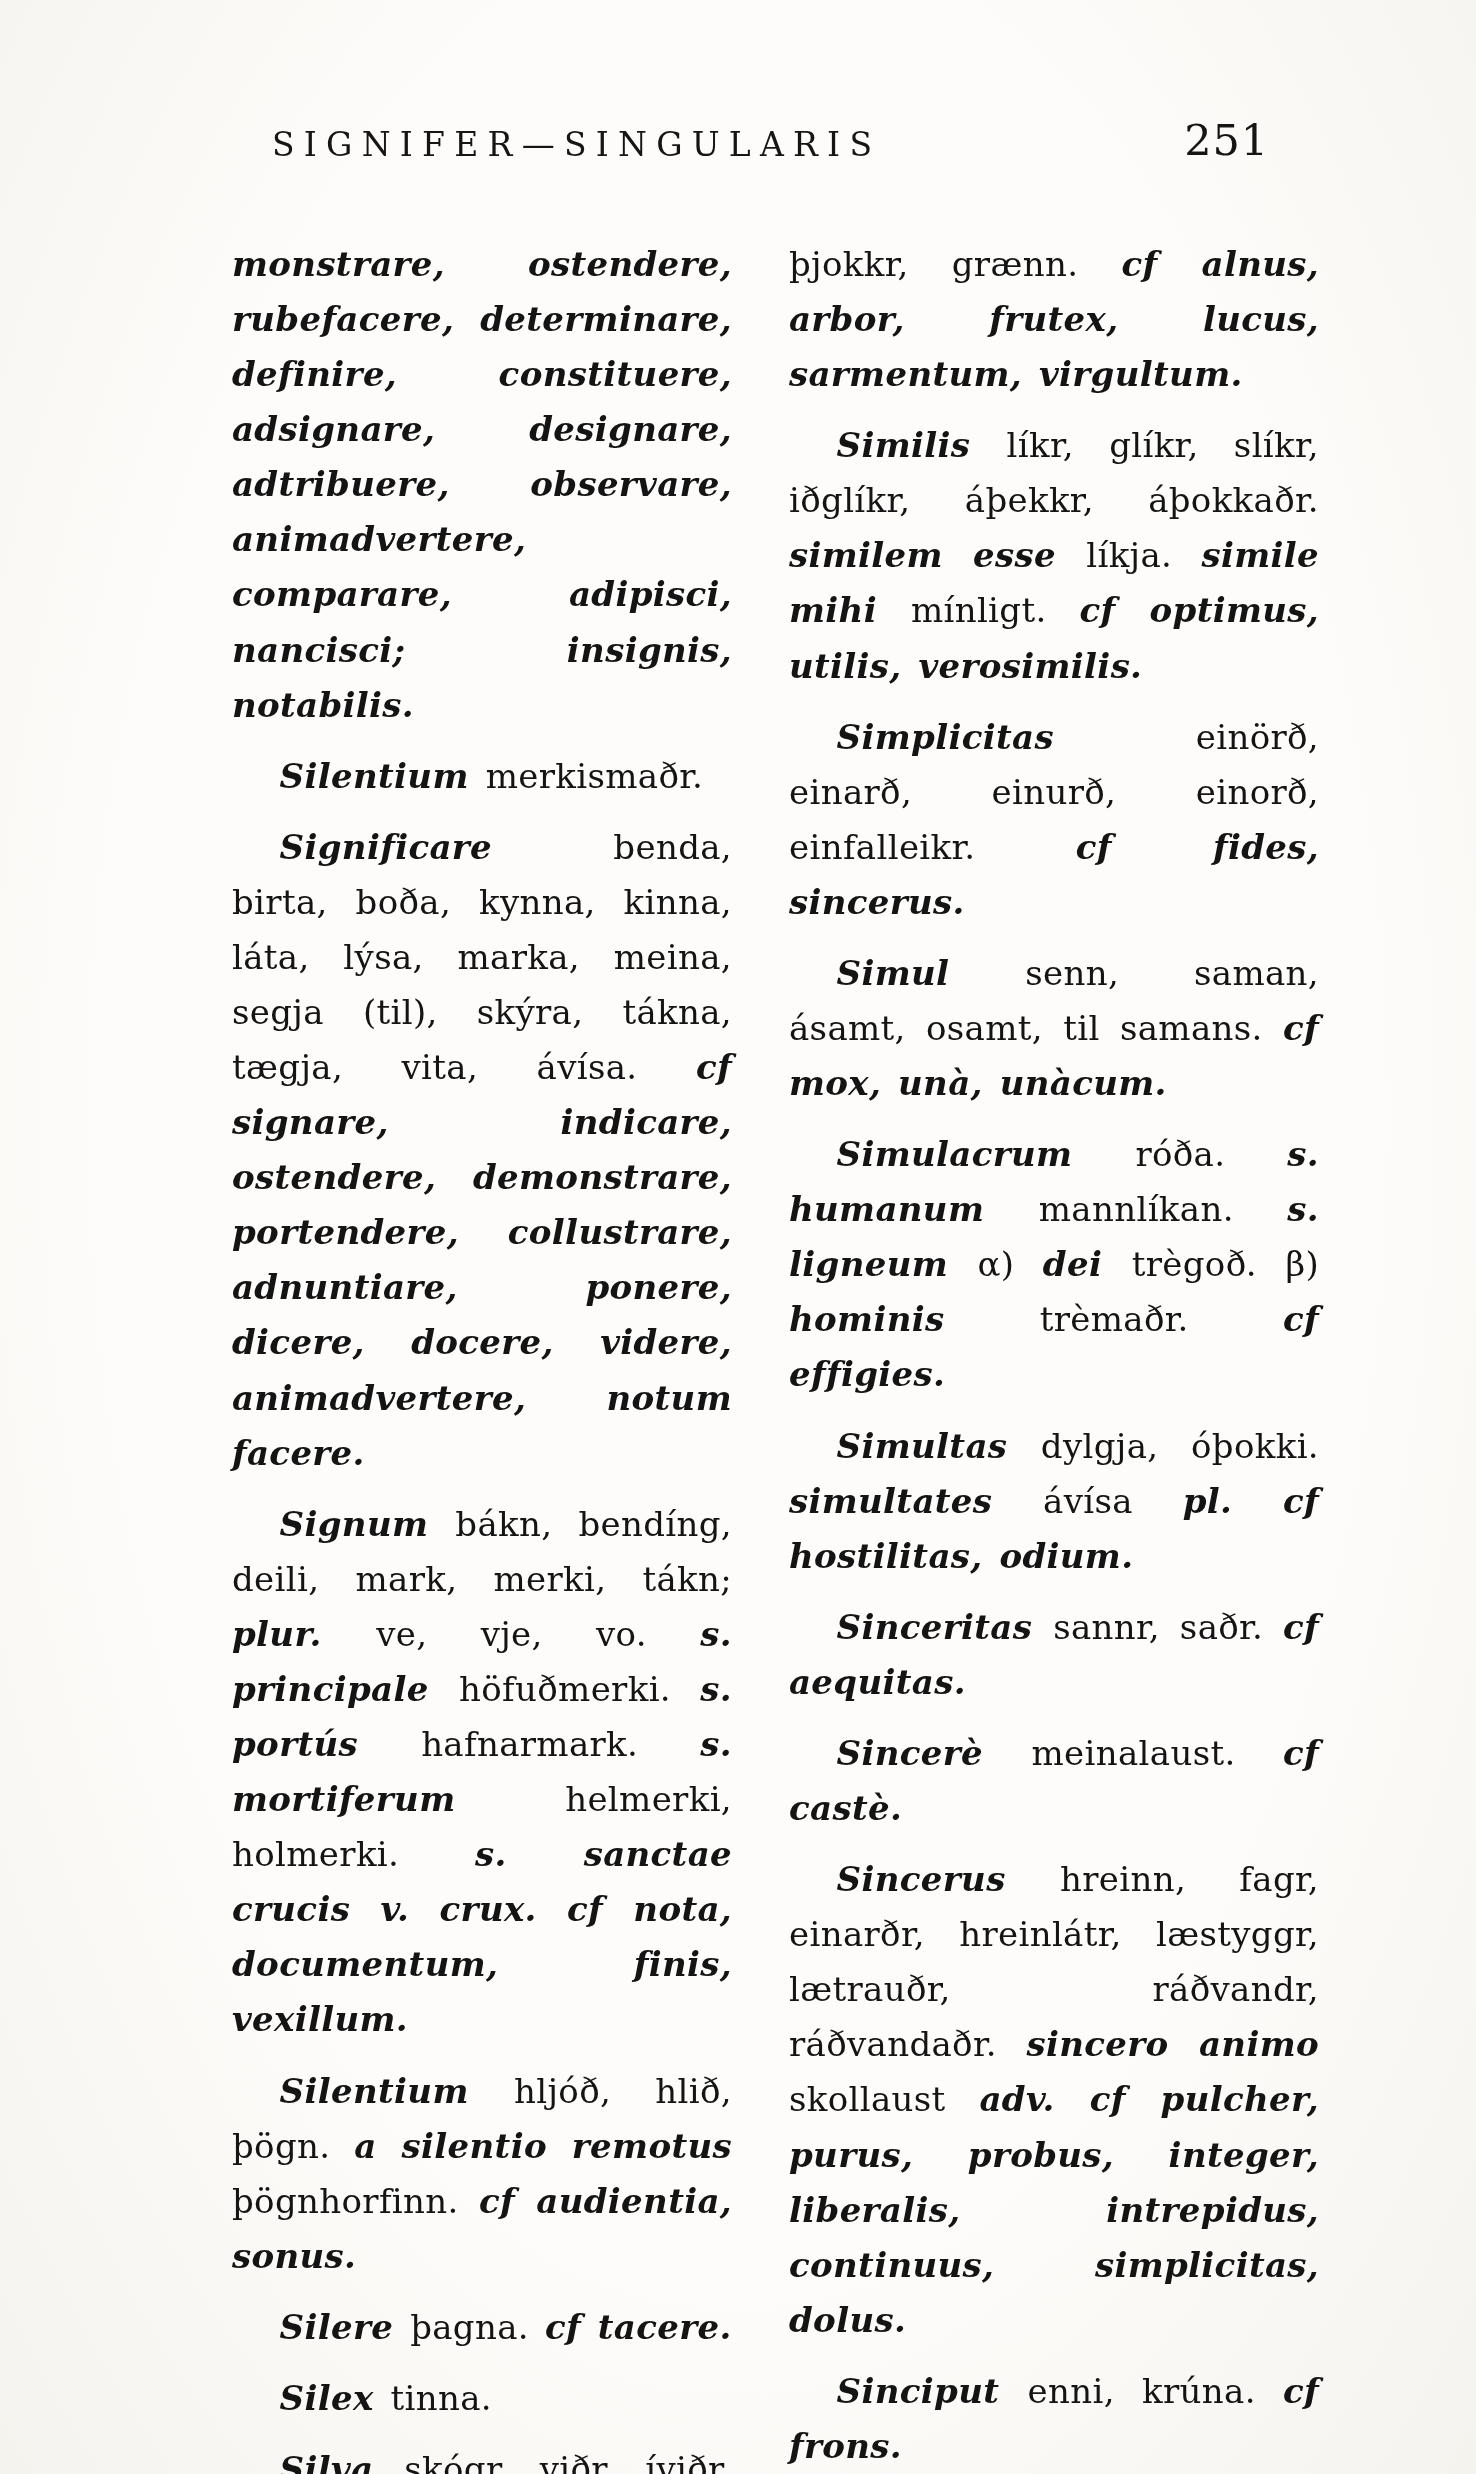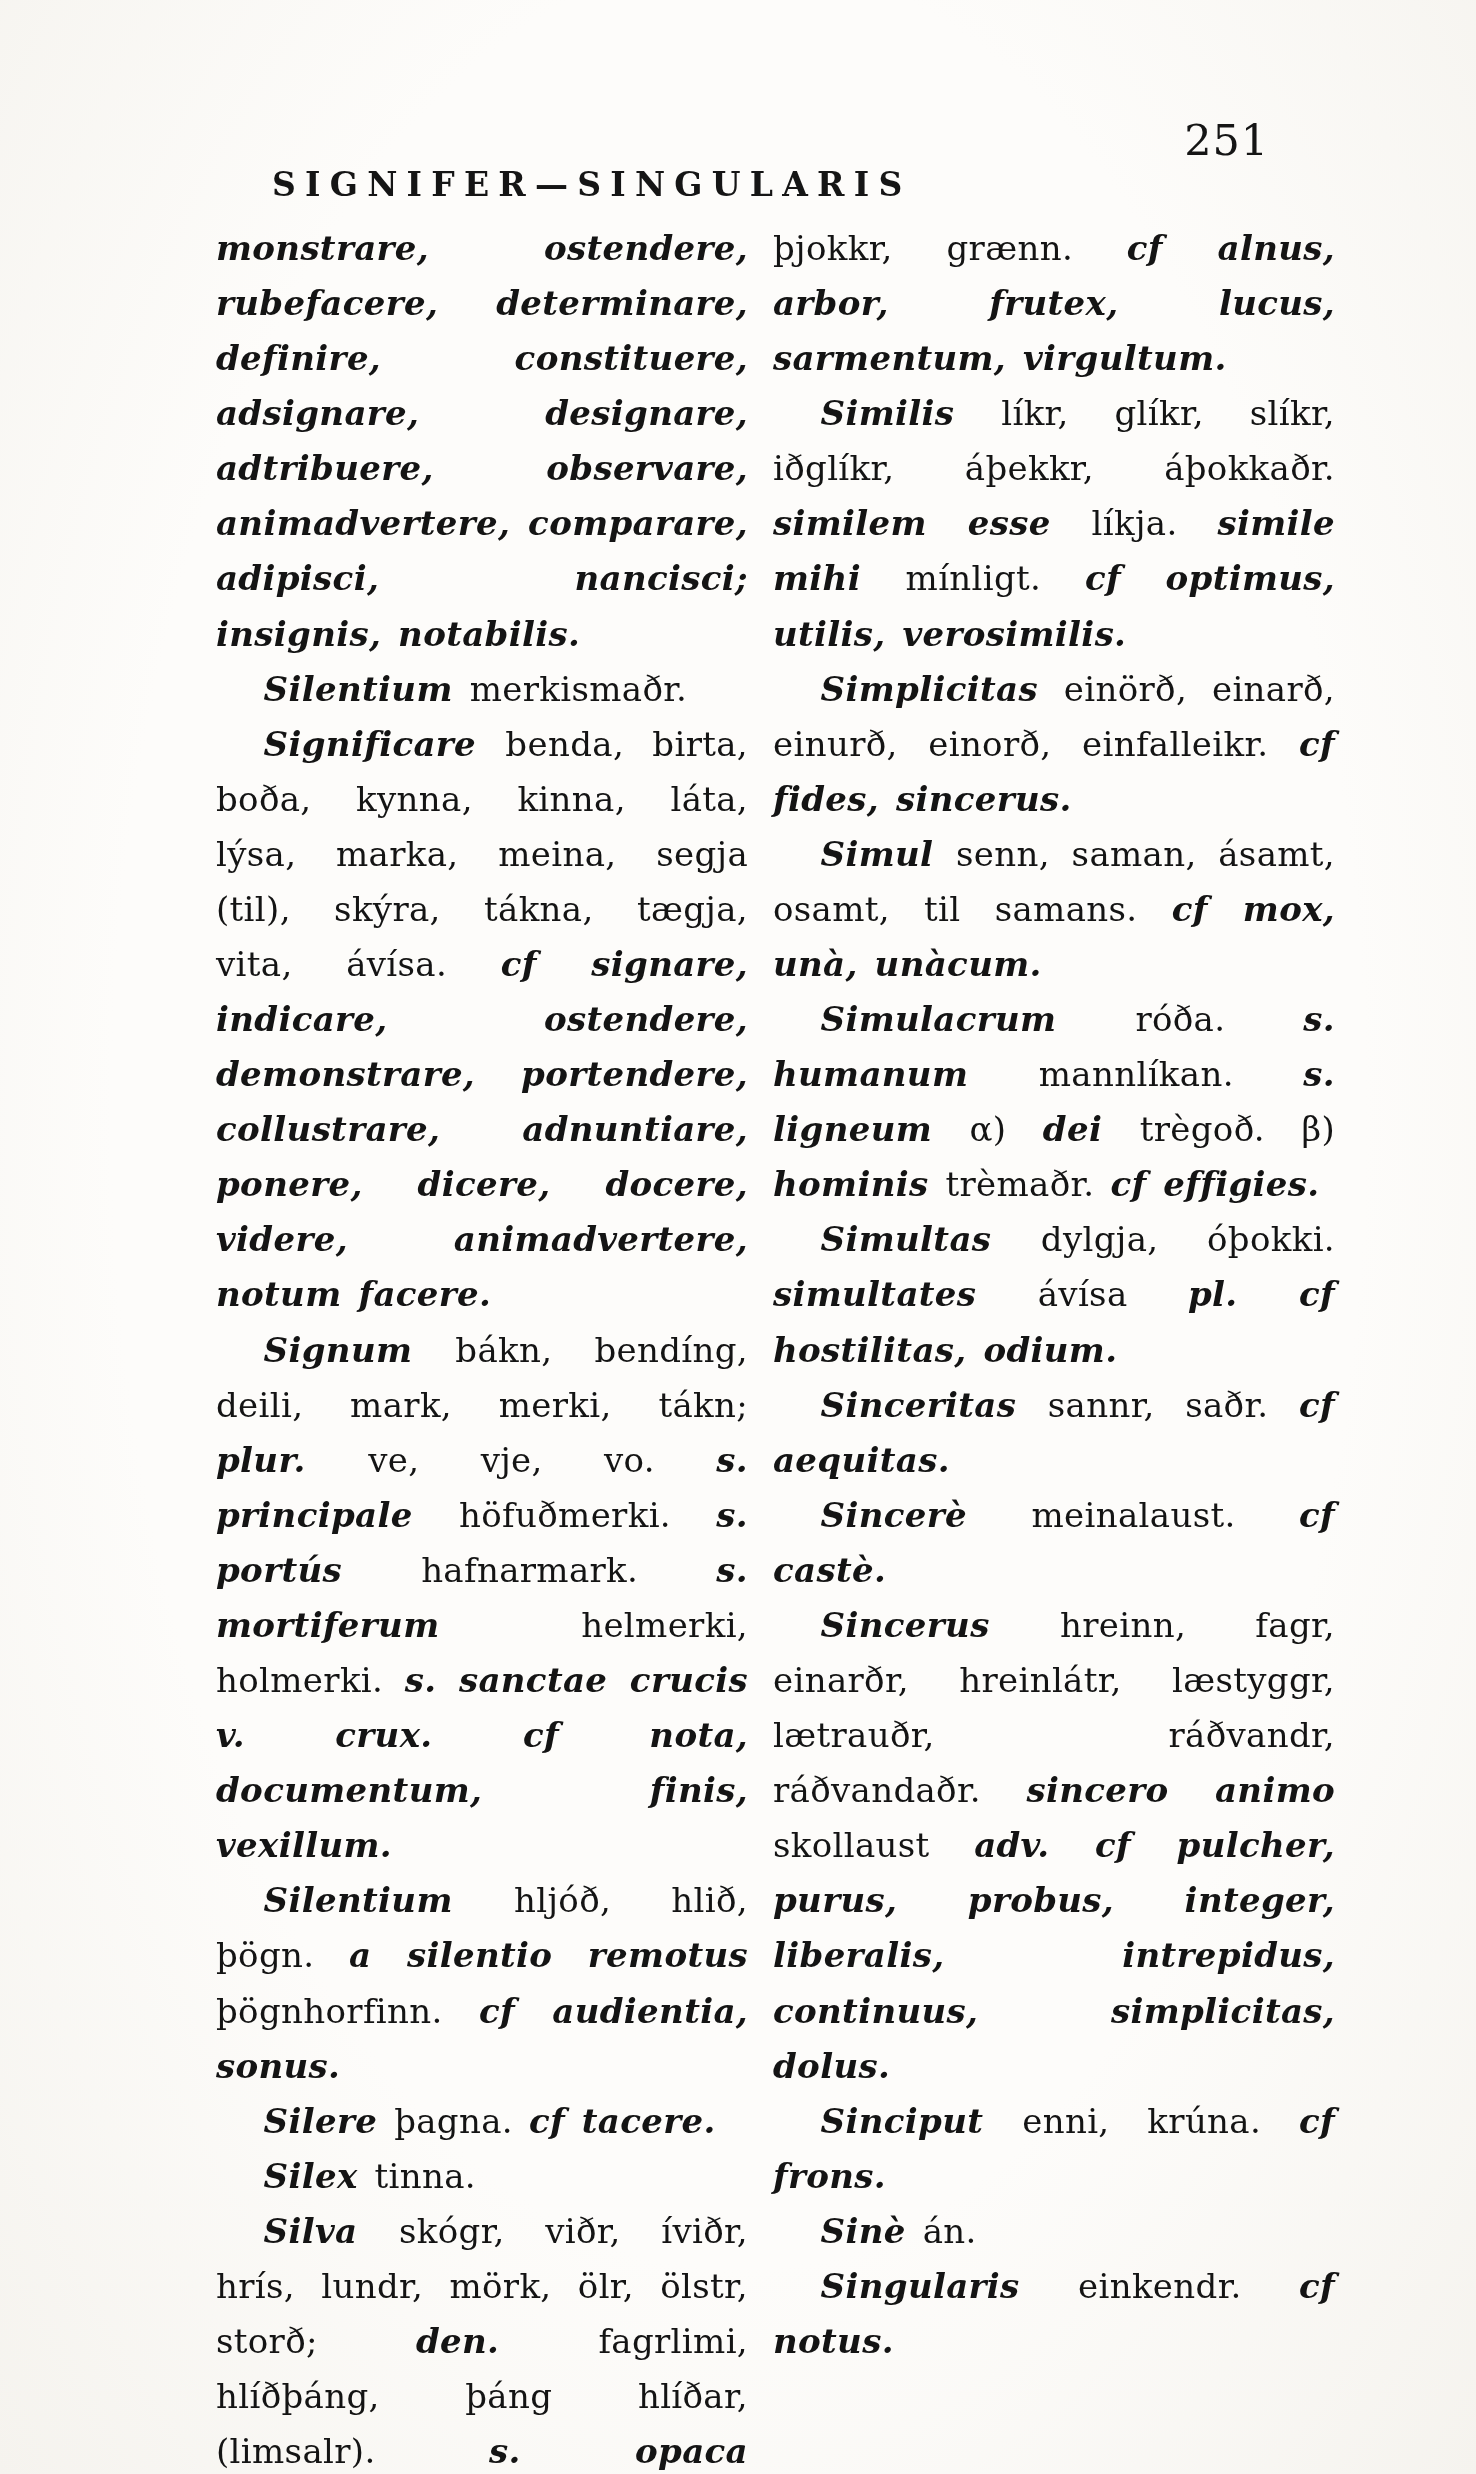--- a/index.html
+++ b/index.html
@@ -20,25 +20,24 @@
     inset: 0;
     background: radial-gradient(ellipse at 50% 45%, #fdfcfa 60%, #f5f3ee 100%);
   }
   .running-head {
     position: absolute;
     top: 125px;
     left: 272px;
     width: 577px;
     text-align: center;
     font-size: 33px;
-    font-weight: 700;
+    font-weight: 400;
     letter-spacing: 0.28em;
     white-space: nowrap;
     color: #151515;
-    margin-top: 40px;
   }
   .page-num {
     position: absolute;
     top: 115px;
     right: 208px;
     font-size: 43px;
     font-weight: 500;
     letter-spacing: 0.02em;
     color: #151515;
   }
@@ -52,21 +51,21 @@
   }
   .col {
     font-size: 34px;
     line-height: 1.62;
     letter-spacing: 0.01em;
     word-spacing: 0.14em;
   }
   .col-left  { width: 532px; }
   .col-right { width: 562px; }
   .entry {
-    margin: 0;
+    margin: 16px;
     text-align: justify;
     text-indent: 0;
   }
   .entry.indent { text-indent: 1.4em; }
   .lemma { font-style: italic; font-weight: 700; }
   .lat   { font-style: italic; font-weight: 600; }
   .rom   { font-style: normal; font-weight: 400; }
 </style>
 </head>
 <body>

